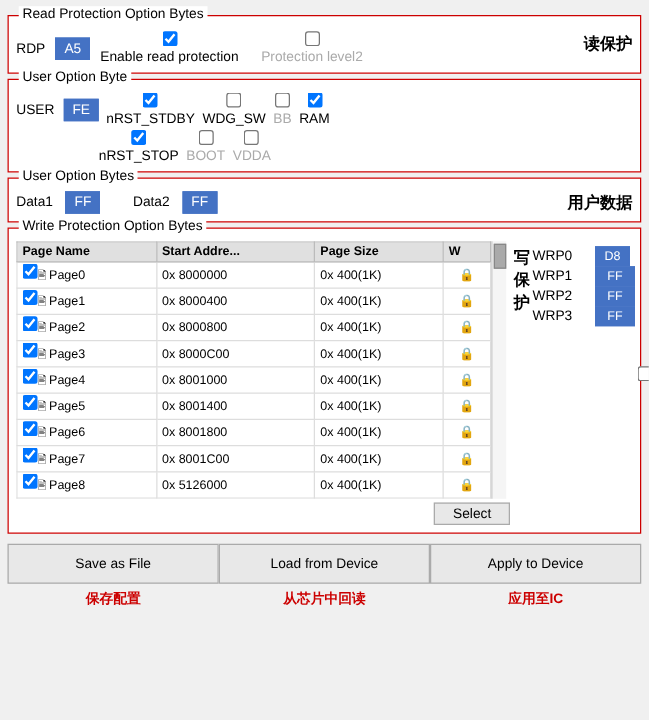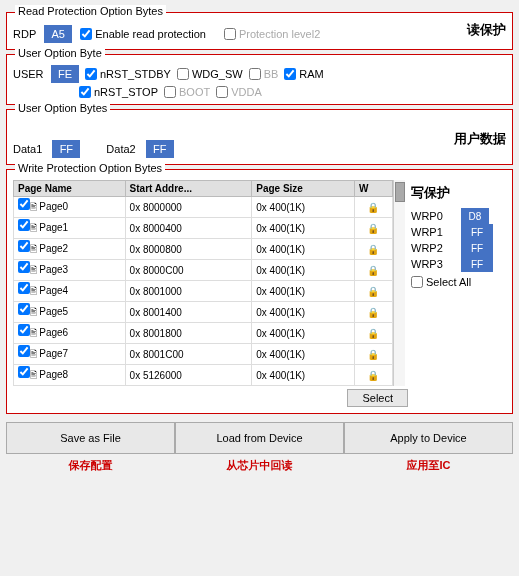--- a/index.html
+++ b/index.html
@@ -46,20 +46,21 @@
     }
     .field-blue {
       background: #4472c4;
       color: #fff;
       border: 1px solid #4472c4;
     }
     .checkbox-row {
       display: flex;
       align-items: center;
       gap: 3px;
+      flex-direction: column;
     }
     input[type=checkbox] {
       width: 12px;
       height: 12px;
       margin: 0;
     }
     .label-text {
       font-size: 11px;
     }
     
@@ -81,21 +82,20 @@
       gap: 6px;
       margin-top: 3px;
       flex-wrap: nowrap;
     }
     
     .data-row {
       display: flex;
       align-items: center;
       gap: 10px;
       flex-wrap: nowrap;
-      margin-top: 20px;
     }
     table {
       border-collapse: collapse;
       width: 100%;
       font-size: 10px;
     }
     th {
       background: #e0e0e0;
       border: 1px solid #bbb;
       padding: 2px 4px;
@@ -148,21 +148,21 @@
     }
     
     .cn-note {
       color: #000000;
       font-size: 13px;
       font-weight: bold;
     }
     .write-right-area {
       width: 95px;
       display: flex;
-      flex-direction: column;
+      flex-direction: row;
       gap: 2px;
       padding-top: 4px;
     }
     .fake-scrollbar {
       width: 12px;
       background: #f5f5f5;
       border-left: 1px solid #ccc;
       display: flex;
       flex-direction: column;
       align-items: center;

